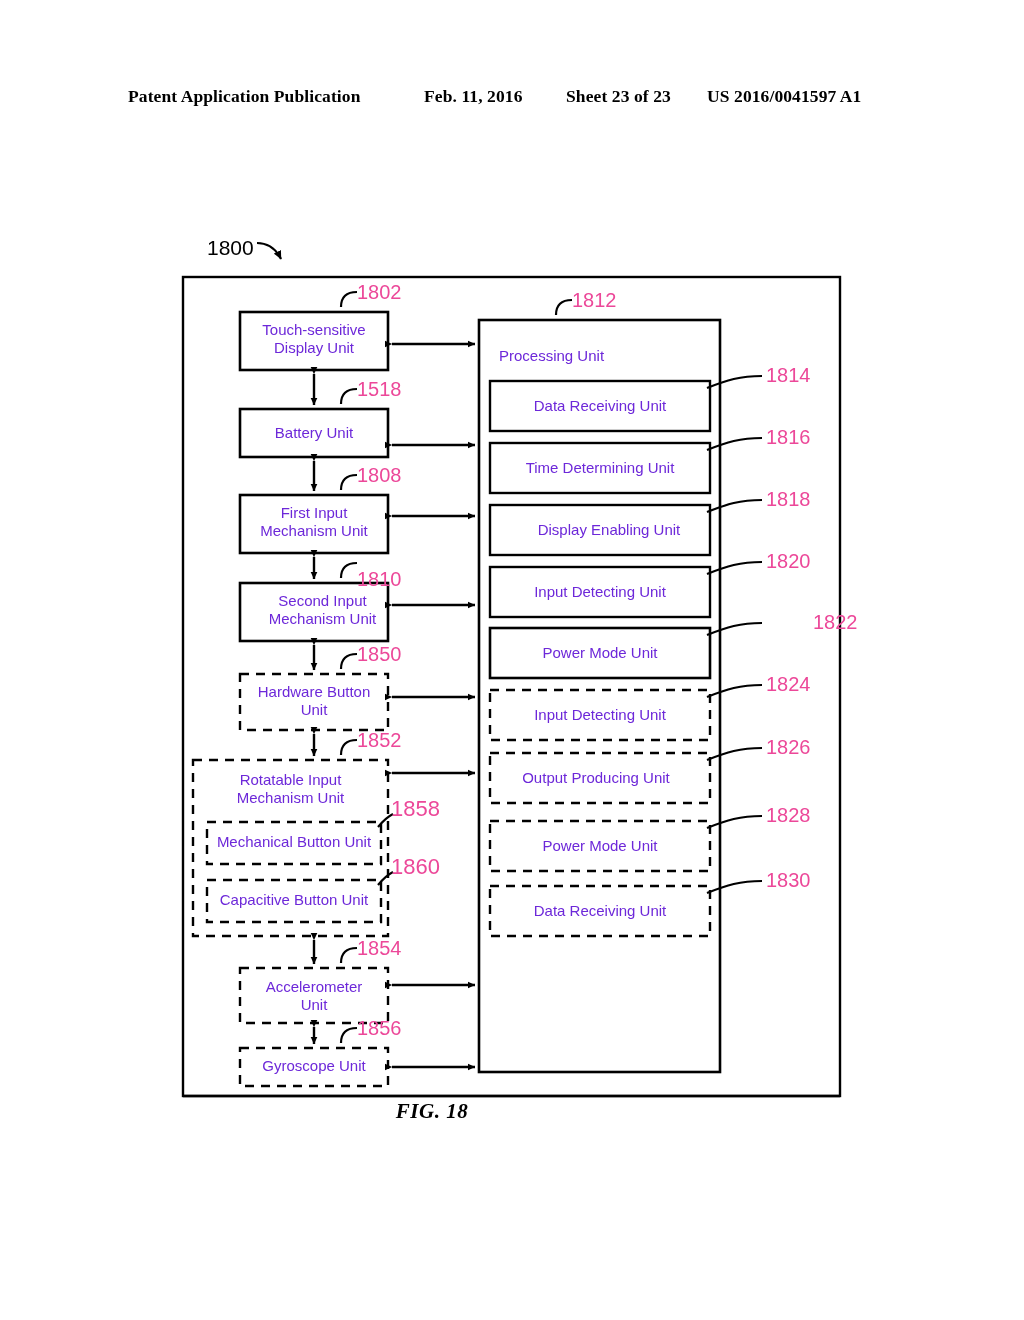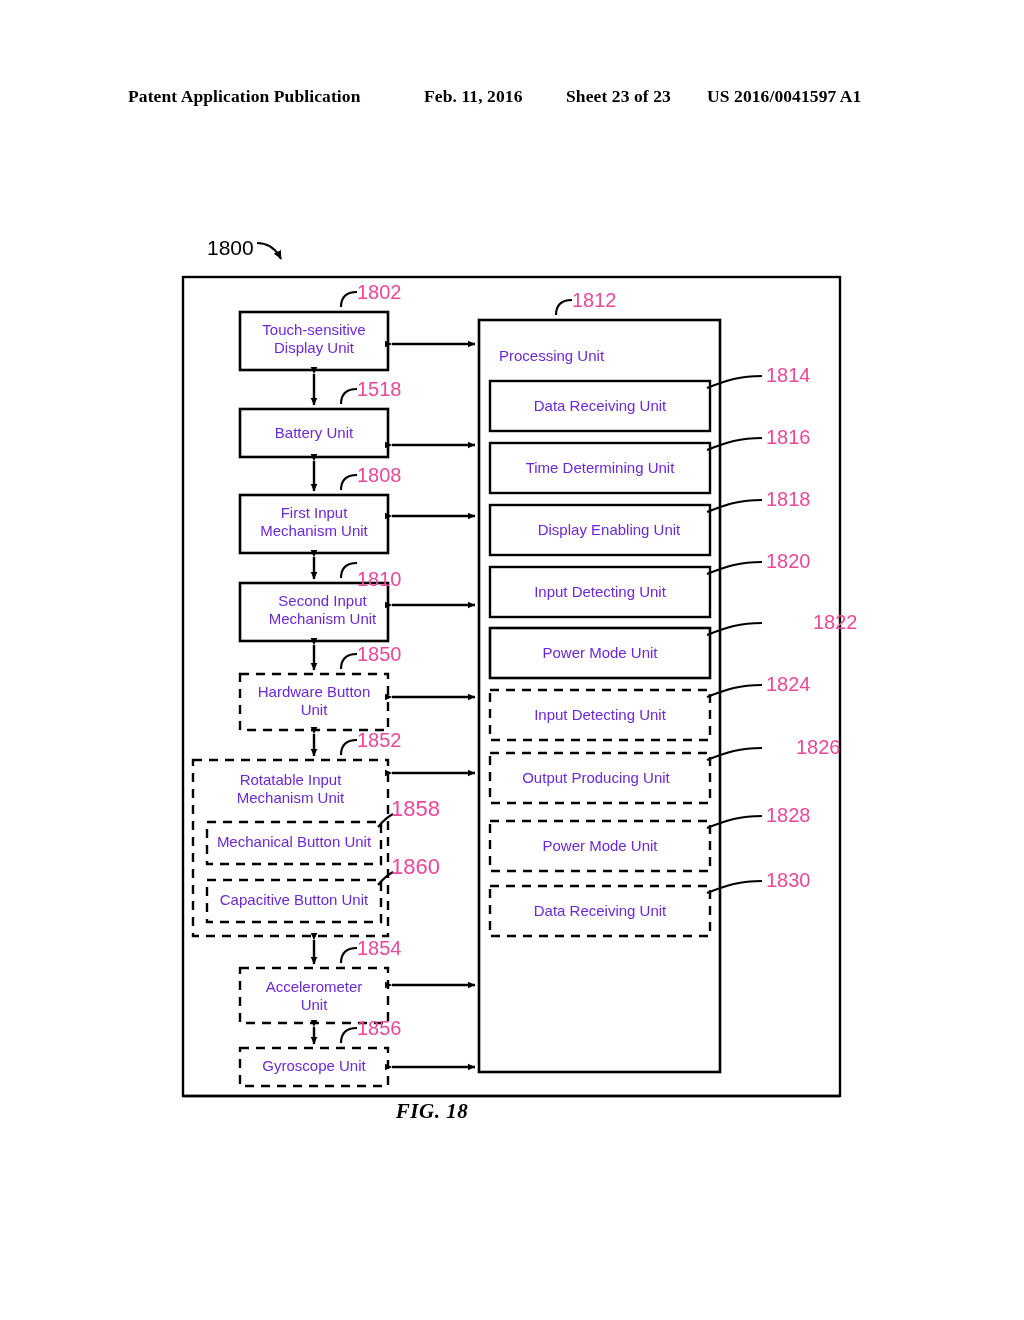--- a/index.html
+++ b/index.html
@@ -244,19 +244,19 @@
   <div class="lbl" style="left:490px; top:769px; width:212px;">Output Producing Unit</div>
   <div class="lbl" style="left:490px; top:837px; width:220px;">Power Mode Unit</div>
   <div class="lbl" style="left:490px; top:902px; width:220px;">Data Receiving Unit</div>
 
   <div class="refnum" style="left:766px; top:364px;">1814</div>
   <div class="refnum" style="left:766px; top:426px;">1816</div>
   <div class="refnum" style="left:766px; top:488px;">1818</div>
   <div class="refnum" style="left:766px; top:550px;">1820</div>
   <div class="refnum" style="left:766px; top:611px;margin-left:47px;">1822</div>
   <div class="refnum" style="left:766px; top:673px;">1824</div>
-  <div class="refnum" style="left:796px; top:736px;">1826</div>
+  <div class="refnum" style="left:766px; top:736px;">1826</div>
   <div class="refnum" style="left:766px; top:804px;">1828</div>
   <div class="refnum" style="left:766px; top:869px;">1830</div>
 
 </div>
 
 <div id="fig-caption">FIG. 18</div>
 
 </body></html>

